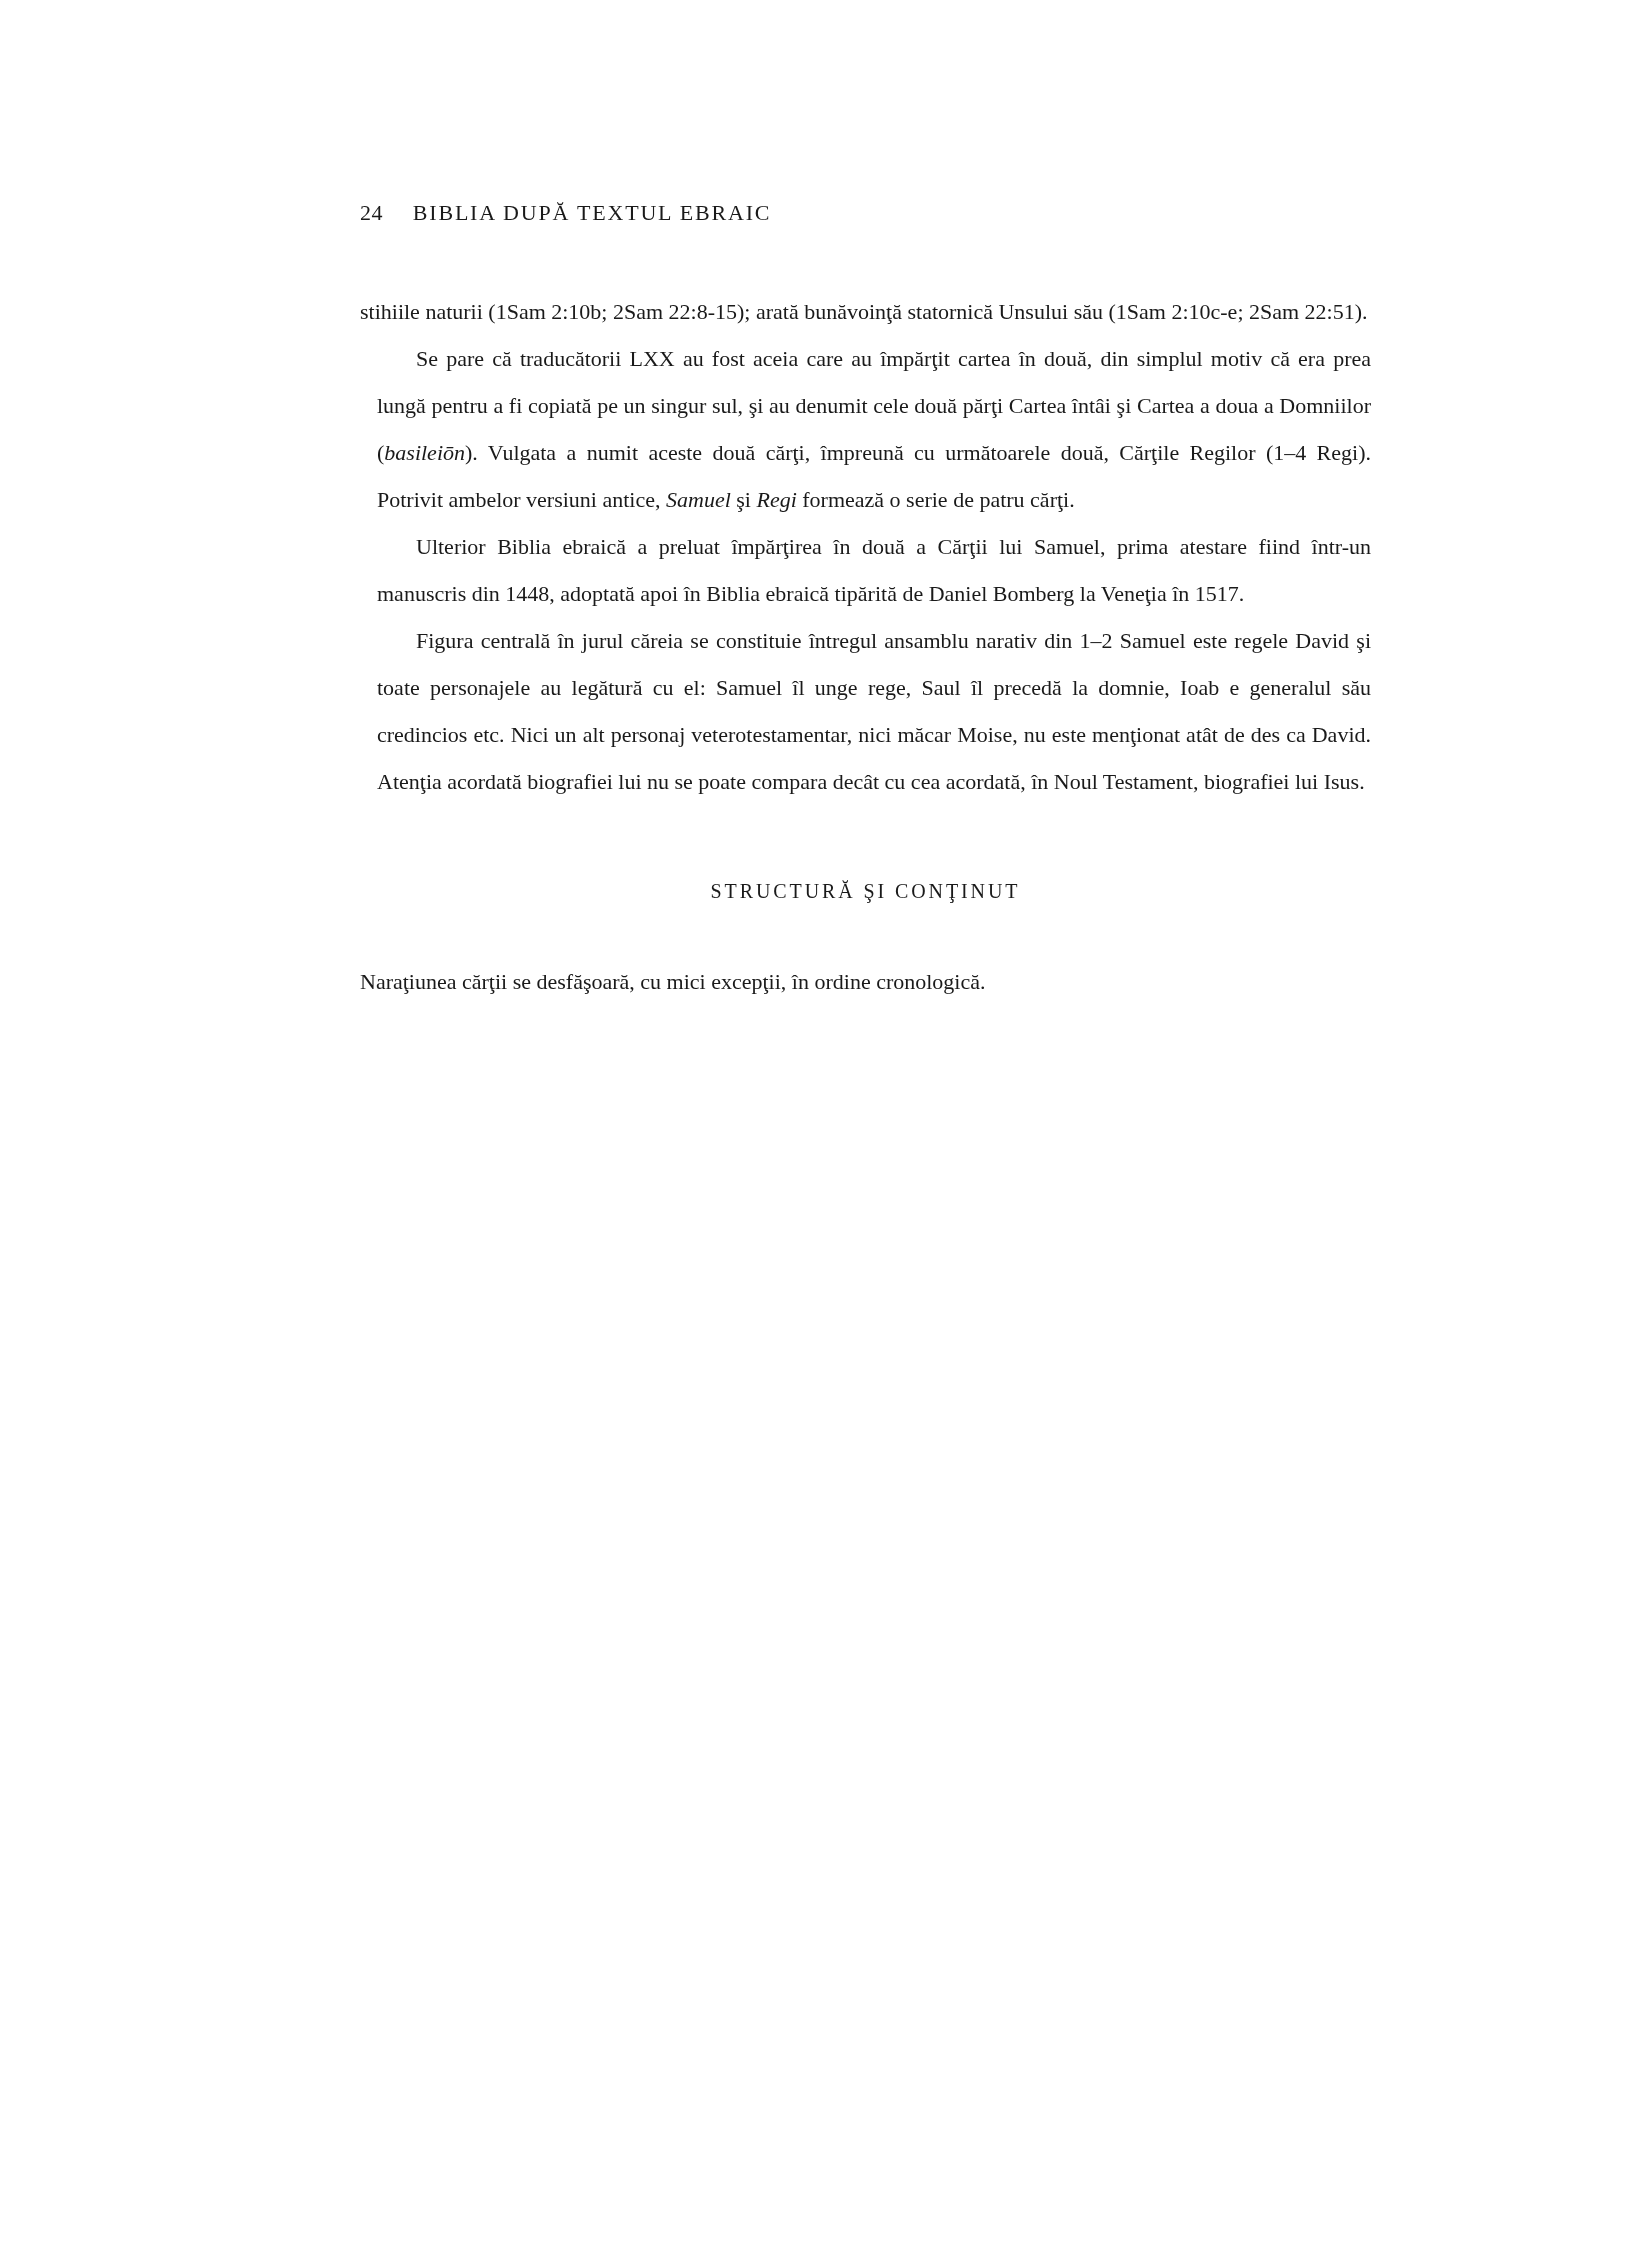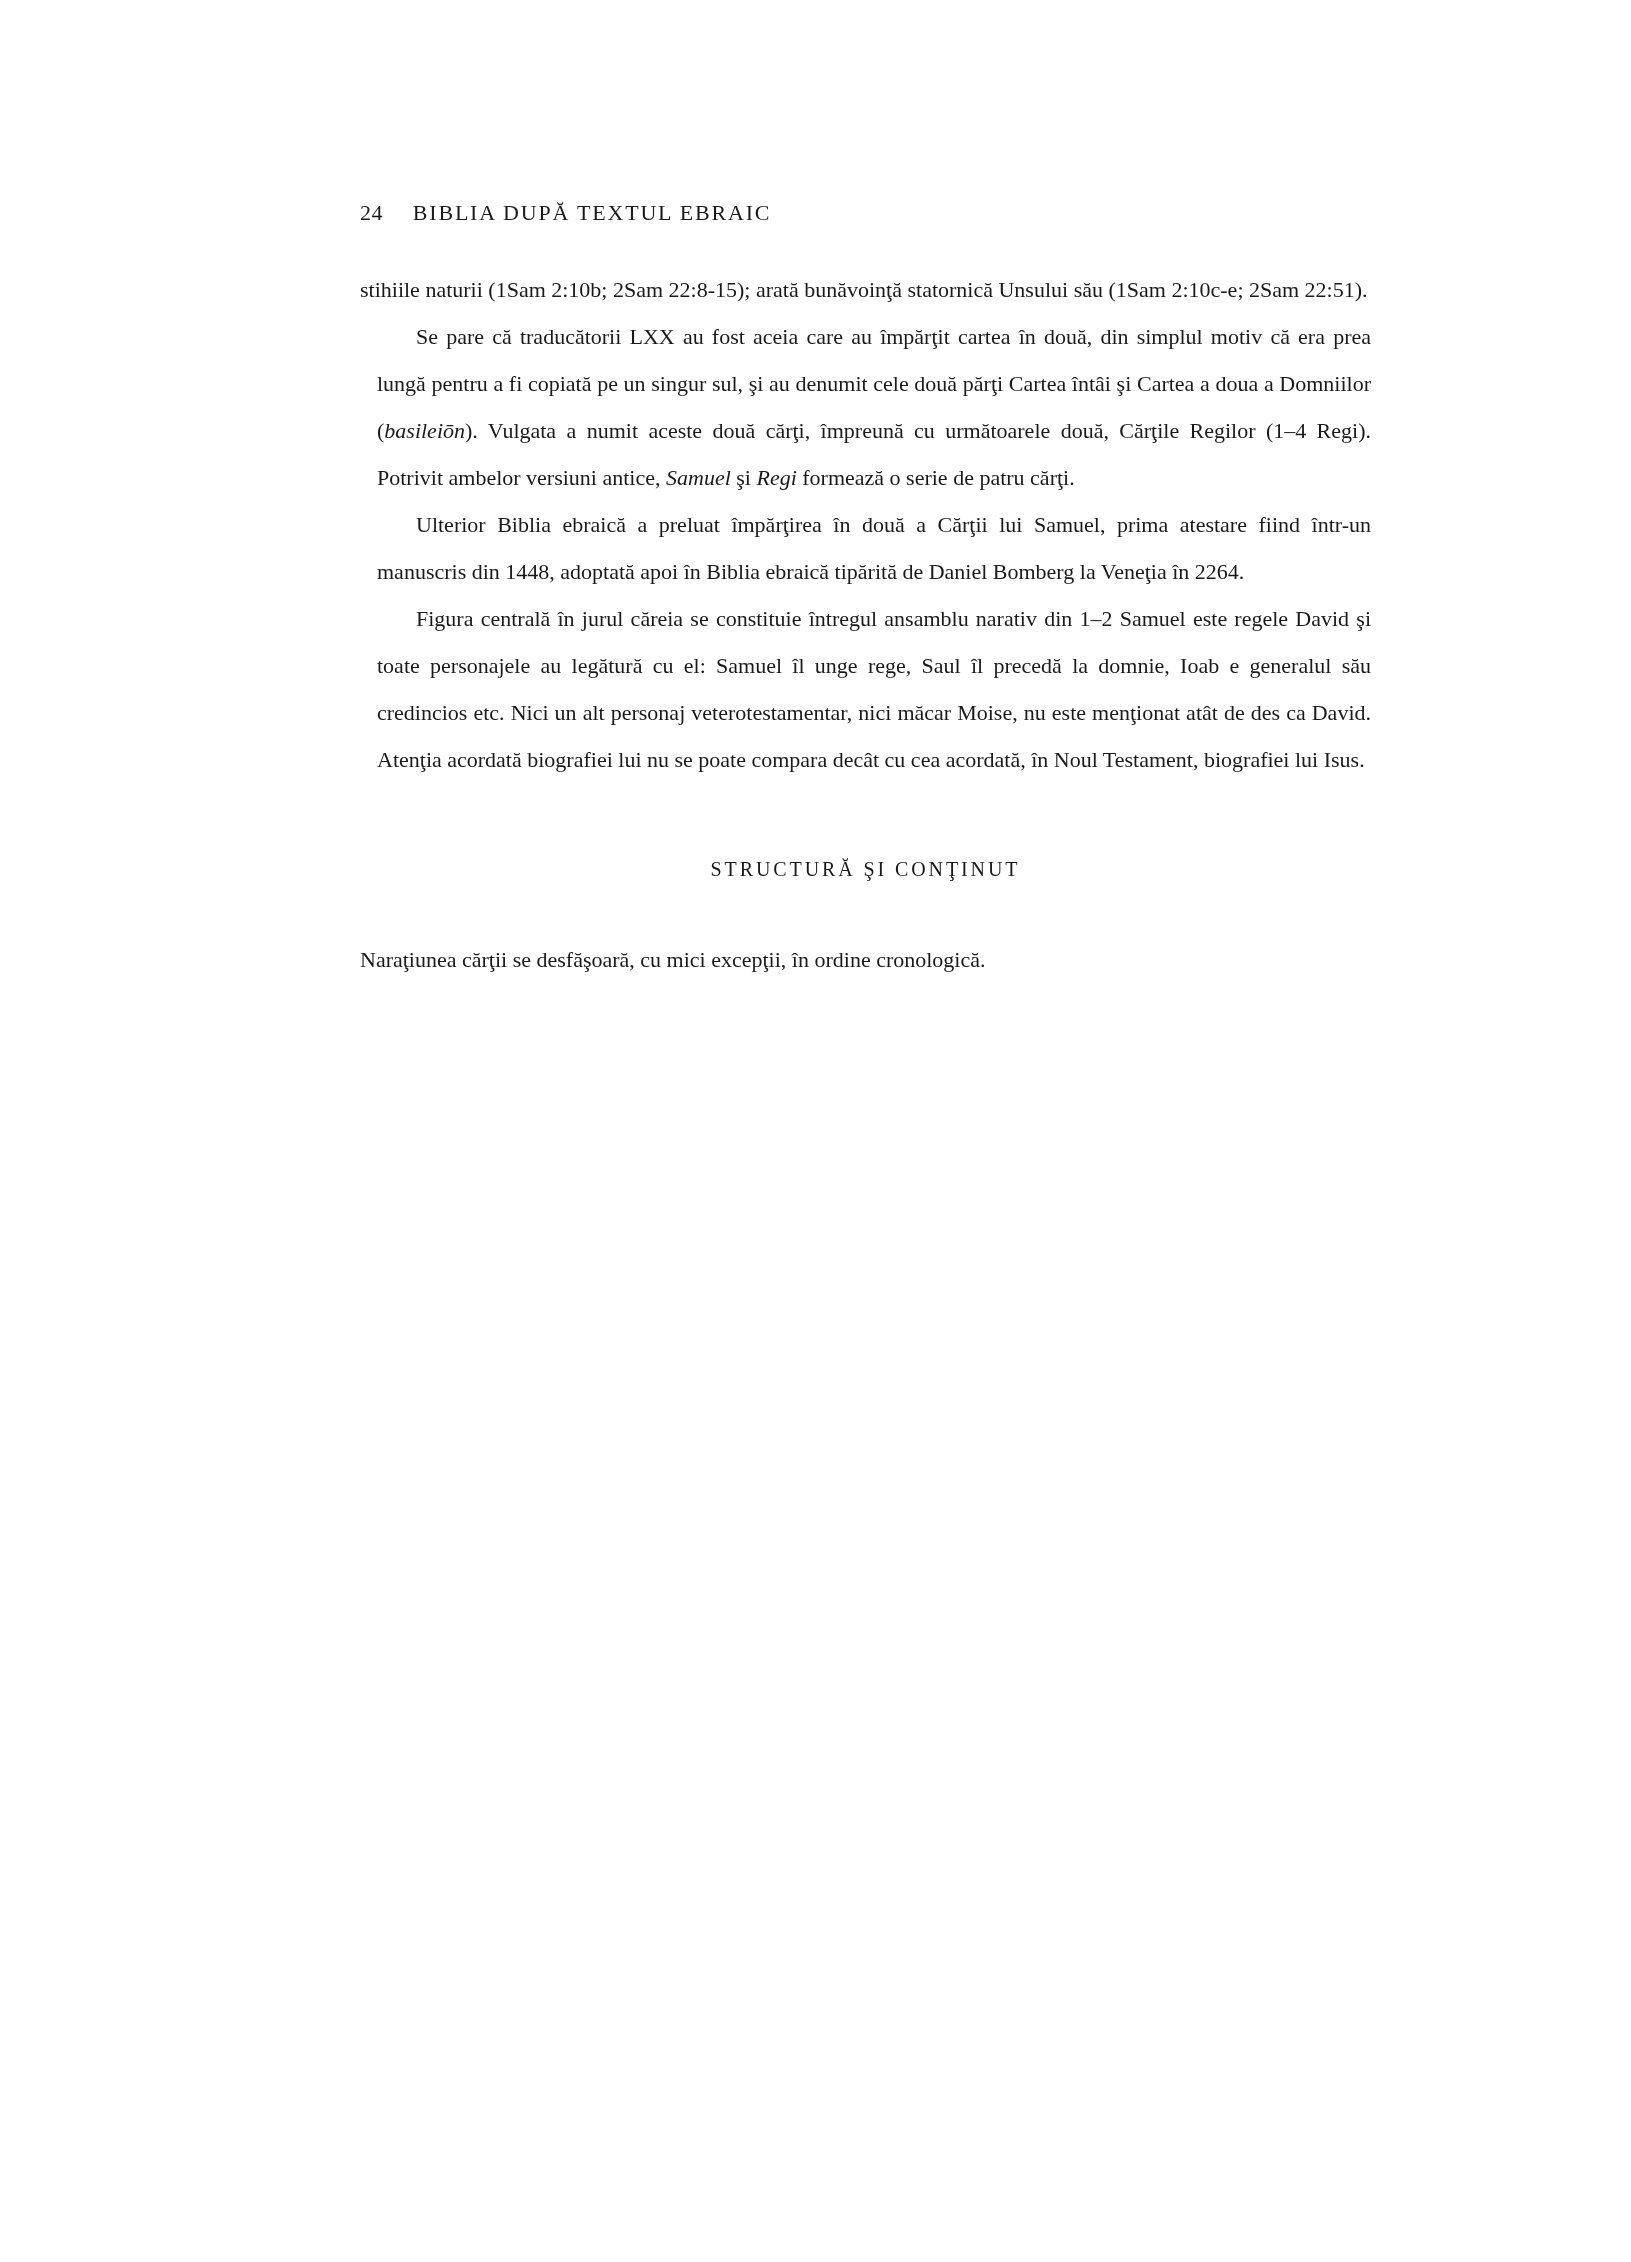--- a/index.html
+++ b/index.html
@@ -23,21 +23,21 @@
   .content {
     position: absolute;
     left: 360px;
     top: 200px;
     width: 1011px;
   }
   .running-head {
     font-size: 22px;
     letter-spacing: 1.4px;
     color: #1a1a1a;
-    margin-bottom: 40px;
+    margin-bottom: 62px;
     white-space: nowrap;
   }
   .running-head .folio {
     margin-right: 30px;
     letter-spacing: 0.4px;
   }
   .running-head .title-text {
     font-variant: small-caps;
     letter-spacing: 1.8px;
   }
@@ -72,21 +72,21 @@
   <div class="content">
 
     <div class="running-head">
       <span class="folio">24</span><span class="title-text">BIBLIA DUPĂ TEXTUL EBRAIC</span>
     </div>
 
     <p class="body">stihiile naturii (1Sam 2:10b; 2Sam 22:8-15); arată bunăvoinţă statornică Unsului său (1Sam 2:10c-e; 2Sam 22:51).</p>
 
     <p class="body indent"><span>Se pare că traducătorii LXX au fost aceia care au împărţit cartea în două, din simplul motiv că era prea lungă pentru a fi copiată pe un singur sul, şi au denumit cele două părţi Cartea întâi şi Cartea a doua a Domniilor (</span><em>basileiōn</em><span>). Vulgata a numit aceste două cărţi, împreună cu următoarele două, Cărţile Regilor (1–4 Regi). Potrivit ambelor versiuni antice, </span><em>Samuel</em><span> şi </span><em>Regi</em><span> formează o serie de patru cărţi.</span></p>
 
-    <p class="body indent">Ulterior Biblia ebraică a preluat împărţirea în două a Cărţii lui Samuel, prima atestare fiind într-un manuscris din 1448, adoptată apoi în Biblia ebraică tipărită de Daniel Bomberg la Veneţia în 2264.</p>
+    <p class="body indent">Ulterior Biblia ebraică a preluat împărţirea în două a Cărţii lui Samuel, prima atestare fiind într-un manuscris din 1448, adoptată apoi în Biblia ebraică tipărită de Daniel Bomberg la Veneţia în 1517.</p>
 
     <p class="body indent">Figura centrală în jurul căreia se constituie întregul ansamblu narativ din 1–2 Samuel este regele David şi toate personajele au legătură cu el: Samuel îl unge rege, Saul îl precedă la domnie, Ioab e generalul său credincios etc. Nici un alt personaj veterotestamentar, nici măcar Moise, nu este menţionat atât de des ca David. Atenţia acordată biografiei lui nu se poate compara decât cu cea acordată, în Noul Testament, biografiei lui Isus.</p>
 
     <div class="section-heading">STRUCTURĂ ŞI CONŢINUT</div>
 
     <p class="body">Naraţiunea cărţii se desfăşoară, cu mici excepţii, în ordine cronologică.</p>
 
 
 
   </div>

